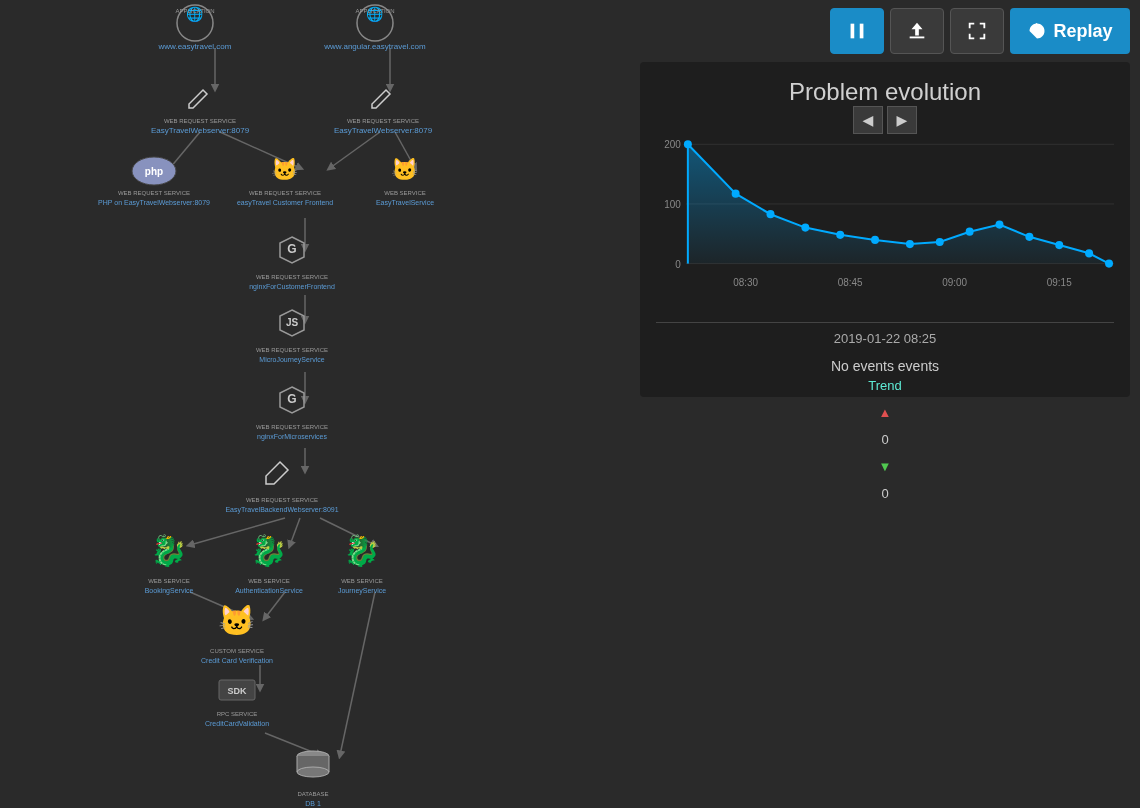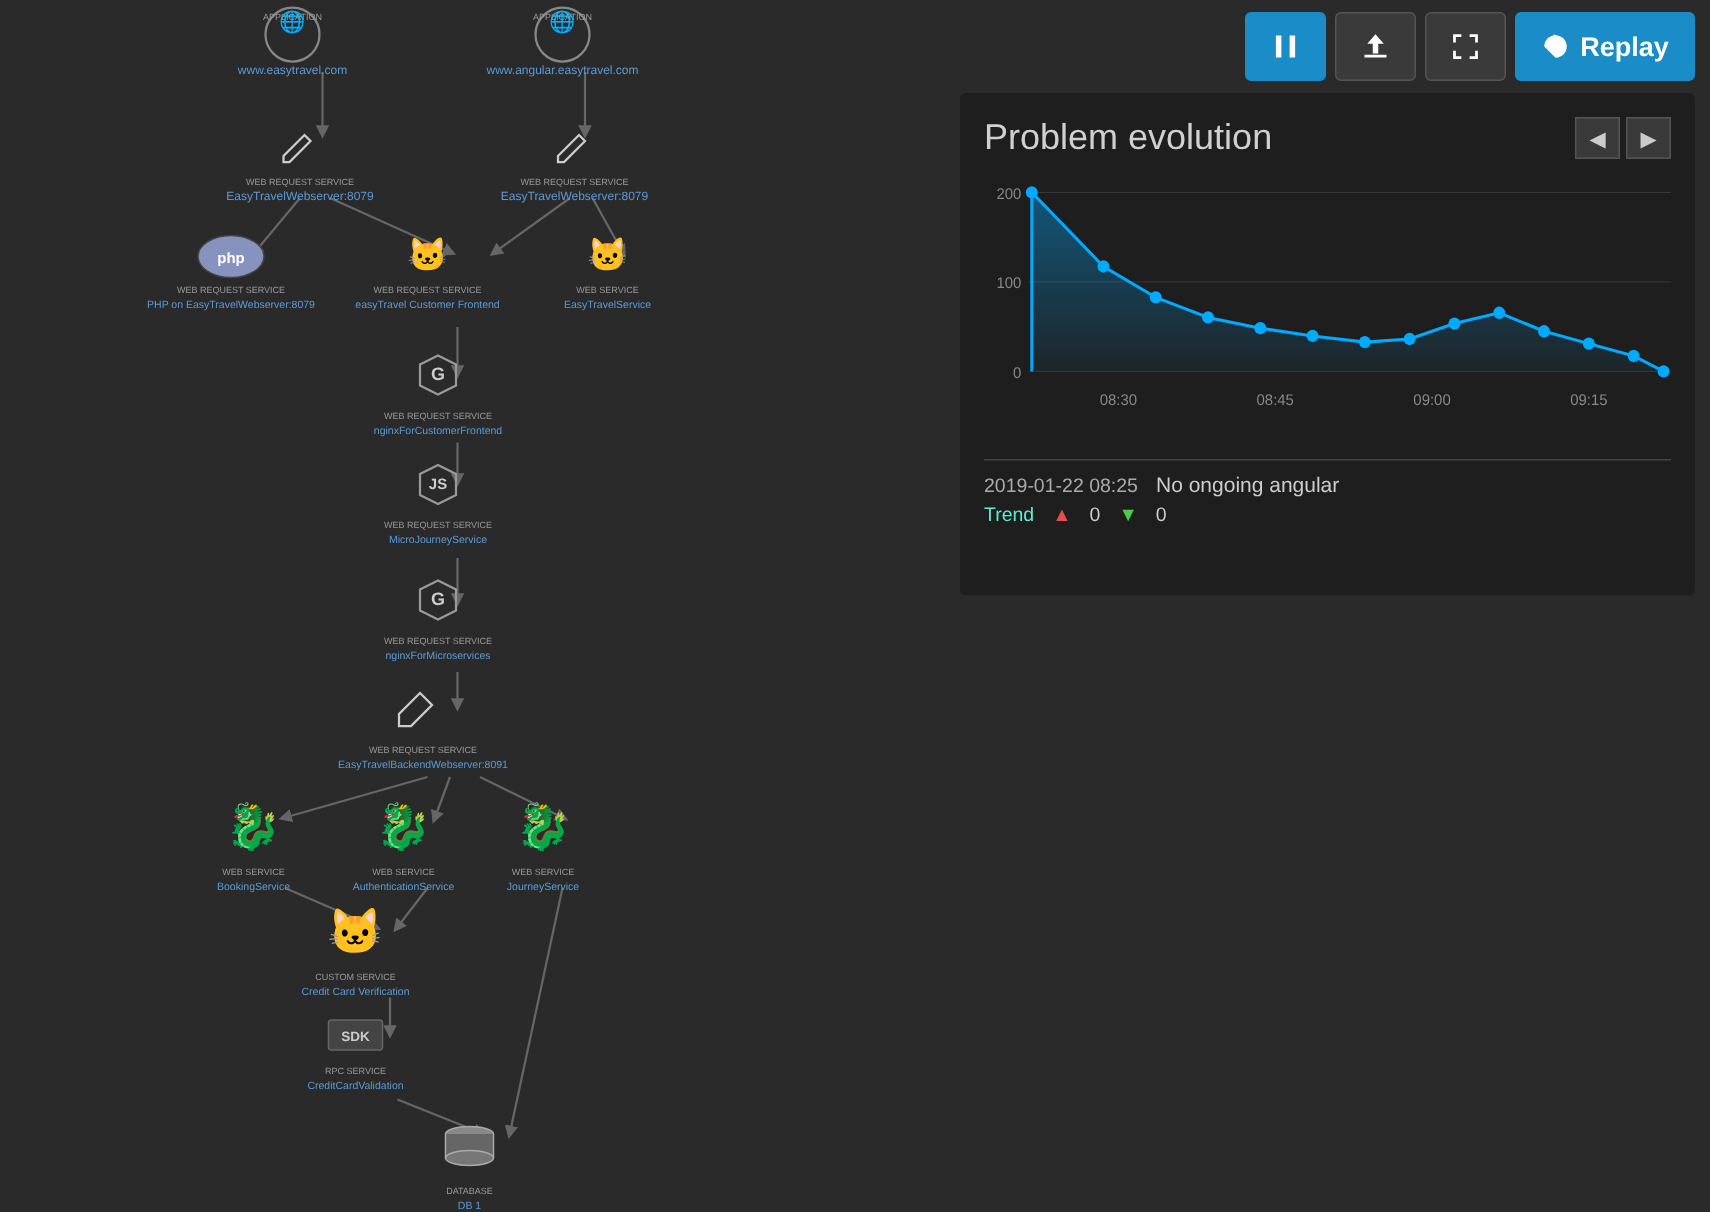--- a/index.html
+++ b/index.html
@@ -67,21 +67,22 @@
       height: 335px;
       background: #1e1e1e;
       border-radius: 4px;
       padding: 16px;
       z-index: 90;
     }
     #problem-panel .panel-header {
       display: flex;
       align-items: center;
       justify-content: space-between;
-      margin-bottom: 12px;
+      margin-bottom: 0;
+      flex-direction: column;
     }
     #problem-panel h2 {
       color: #d0d0d0;
       font-size: 24px;
       font-weight: normal;
     }
     .panel-nav {
       display: flex;
       gap: 4px;
     }
@@ -106,23 +107,24 @@
       margin-bottom: 8px;
     }
 
     
     .panel-footer {
       border-top: 1px solid #444;
       padding-top: 8px;
     }
     .footer-row {
       display: flex;
-      align-items: flex-end;
+      align-items: center;
       gap: 12px;
       margin-bottom: 4px;
+      flex-direction: column;
     }
     .footer-date {
       color: #aaa;
       font-size: 13px;
     }
     .footer-no-events {
       color: #ccc;
       font-size: 14px;
     }
     .trend-label {
@@ -240,21 +242,21 @@
       <circle cx="375" cy="100" r="4" fill="#00aaff"></circle>
       <circle cx="405" cy="108" r="4" fill="#00aaff"></circle>
       <circle cx="435" cy="116" r="4" fill="#00aaff"></circle>
       <circle cx="455" cy="126" r="4" fill="#00aaff"></circle>
     </svg>
   </div>
 
   <div class="panel-footer">
     <div class="footer-row">
       <span class="footer-date">2019-01-22 08:25</span>
-      <span class="footer-no-events">No ongoing angular</span>
+      <span class="footer-no-events">No events events</span>
     </div>
     <div class="footer-row">
       <span class="trend-label">Trend</span>
       <span class="trend-up">▲</span>
       <span class="trend-val">0</span>
       <span class="trend-down">▼</span>
       <span class="trend-val">0</span>
     </div>
   </div>
 </div>

